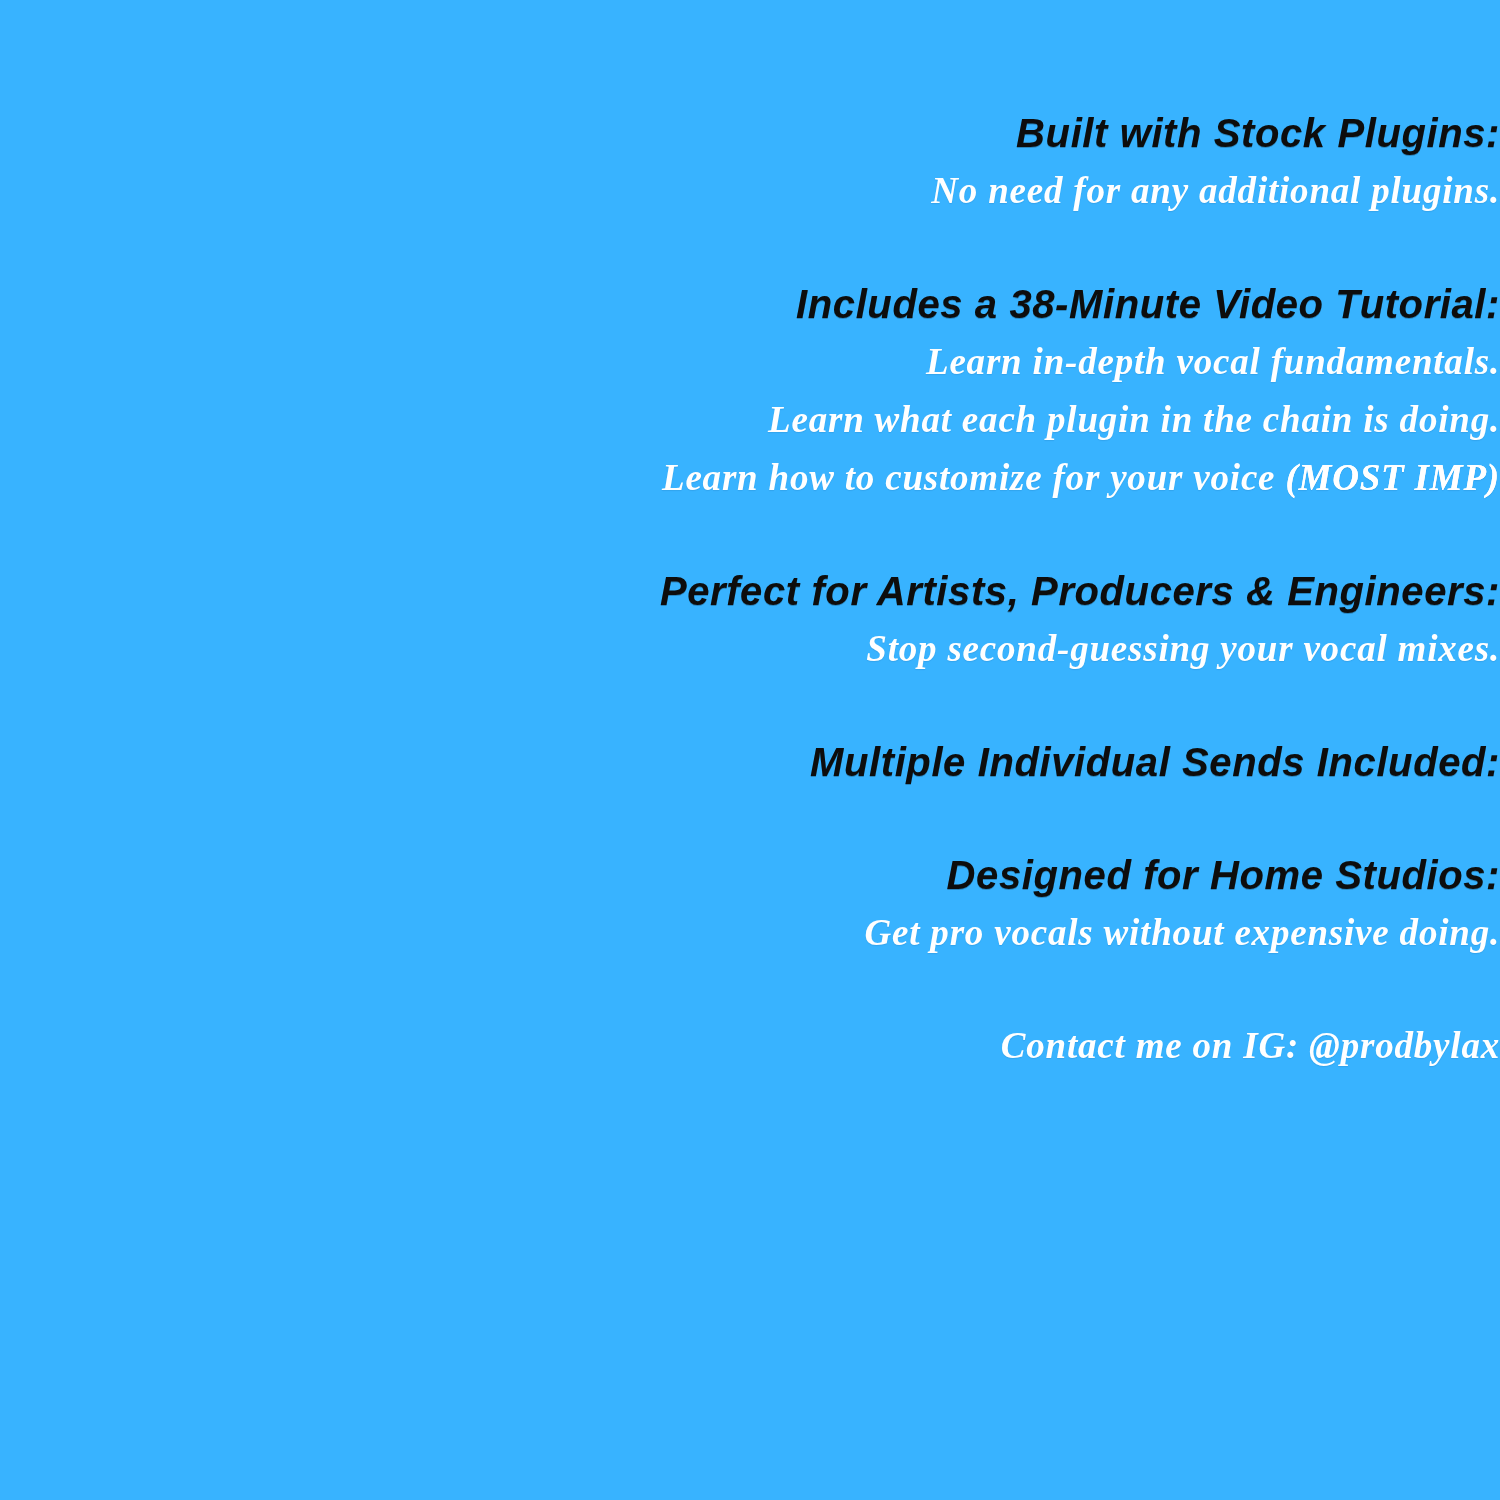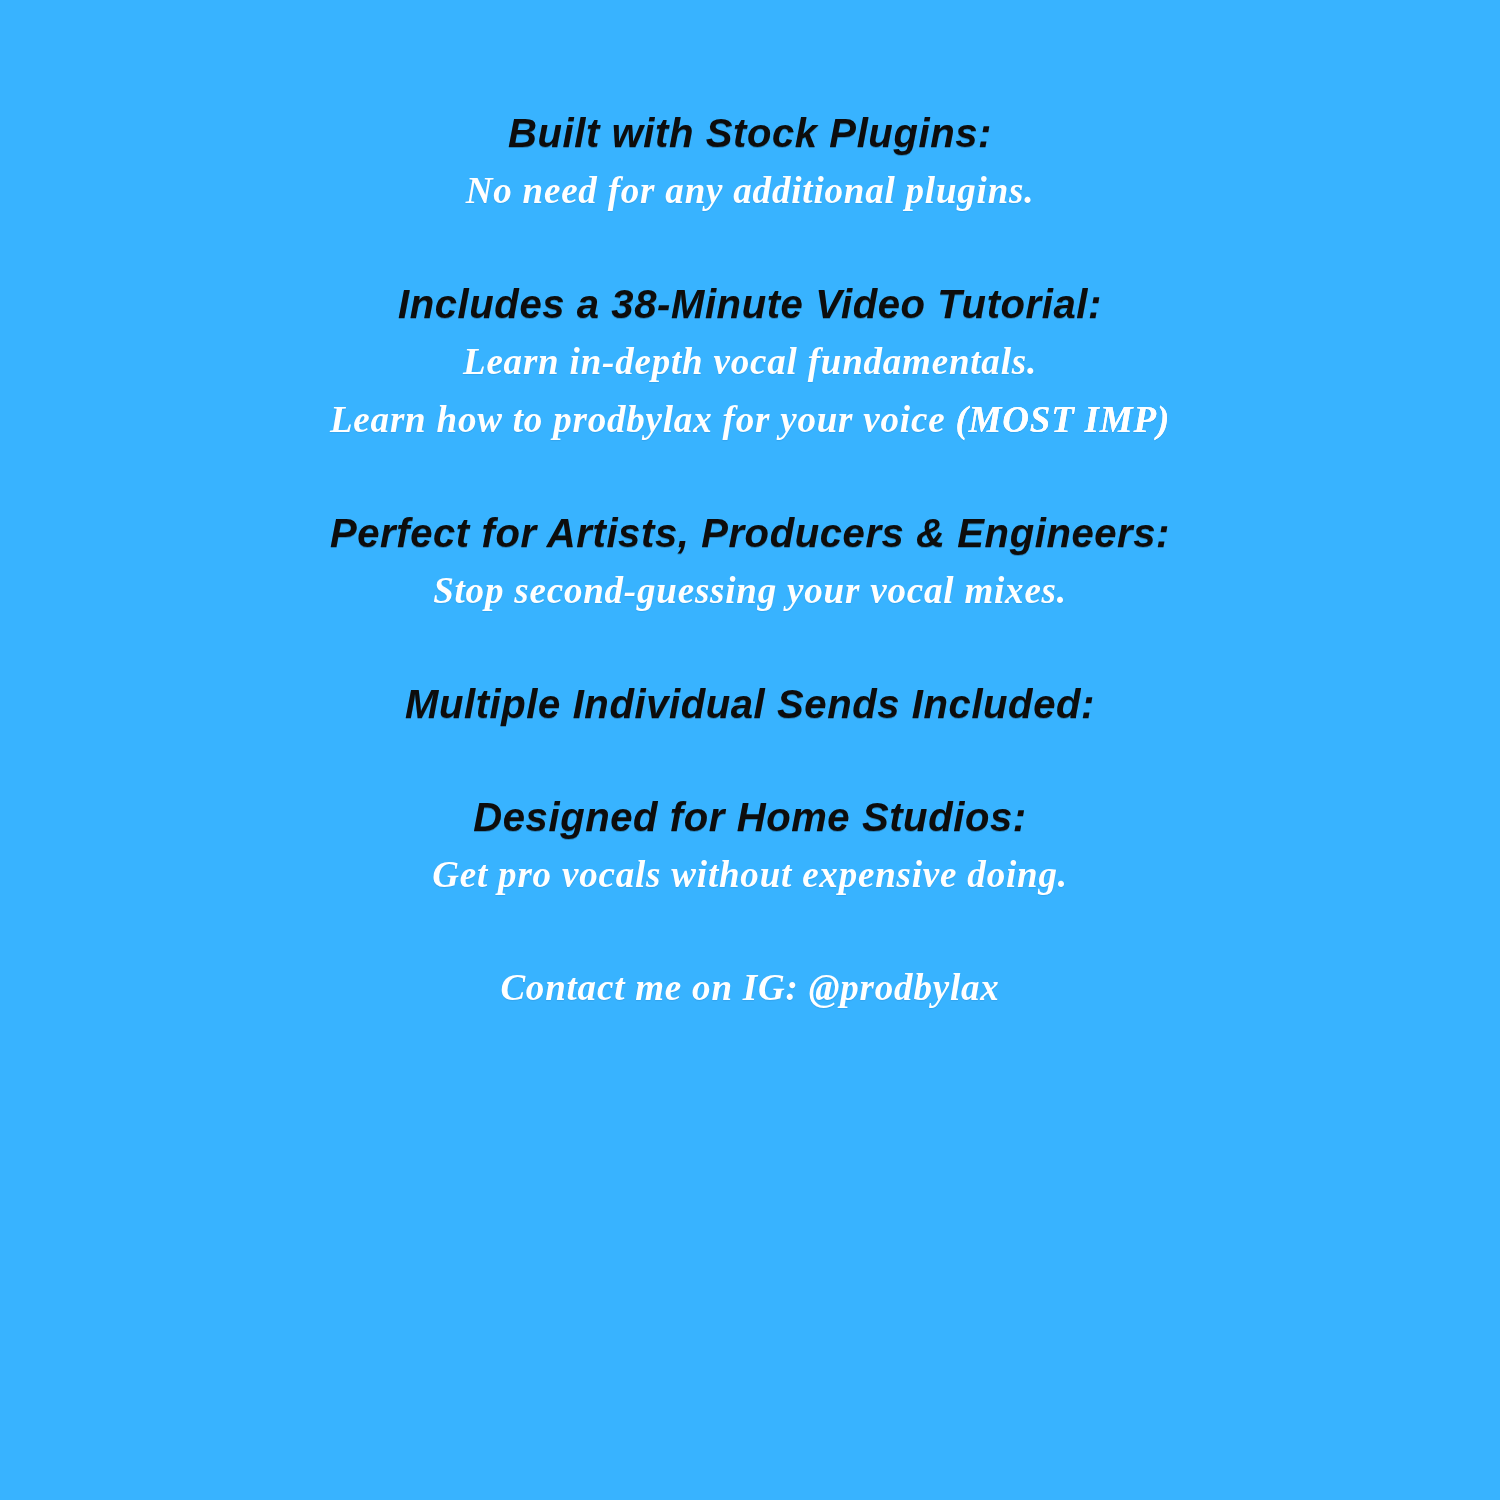--- a/index.html
+++ b/index.html
@@ -20,21 +20,21 @@
     height:1500px;
     background:var(--bg);
     overflow:hidden;
     display:flex;
     flex-direction:column;
     align-items:center;
     padding-top:104px;
   }
   .section{
     width:100%;
-    text-align:center;
+    text-align:right;
     margin-bottom:55px;
   }
   .section-heading{
     color:var(--heading);
     font-size:40px;
     font-weight:800;
     letter-spacing:0.6px;
     line-height:58px;
     text-shadow:0 1px 0 rgba(0,0,0,0.25);
   }
@@ -58,21 +58,22 @@
 <div class="canvas">
 
   <div class="section">
     <div class="section-heading">Built with Stock Plugins:</div>
     <div class="section-line">No need for any additional plugins.</div>
   </div>
 
   <div class="section">
     <div class="section-heading">Includes a 38-Minute Video Tutorial:</div>
     <div class="section-line">Learn in-depth vocal fundamentals.</div>
-    <div class="section-line"><span>Learn how to prodbylax for your voice </span><span class="emphasis">(MOST IMP)</span></div>
+    <div class="section-line">Learn what each plugin in the chain is doing.</div>
+    <div class="section-line"><span>Learn how to customize for your voice </span><span class="emphasis">(MOST IMP)</span></div>
   </div>
 
 
   <div class="section">
     <div class="section-heading">Perfect for Artists, Producers &amp; Engineers:</div>
     <div class="section-line">Stop second-guessing your vocal mixes.</div>
   </div>
 
   <div class="section">
     <div class="section-heading">Multiple Individual Sends Included:</div>

